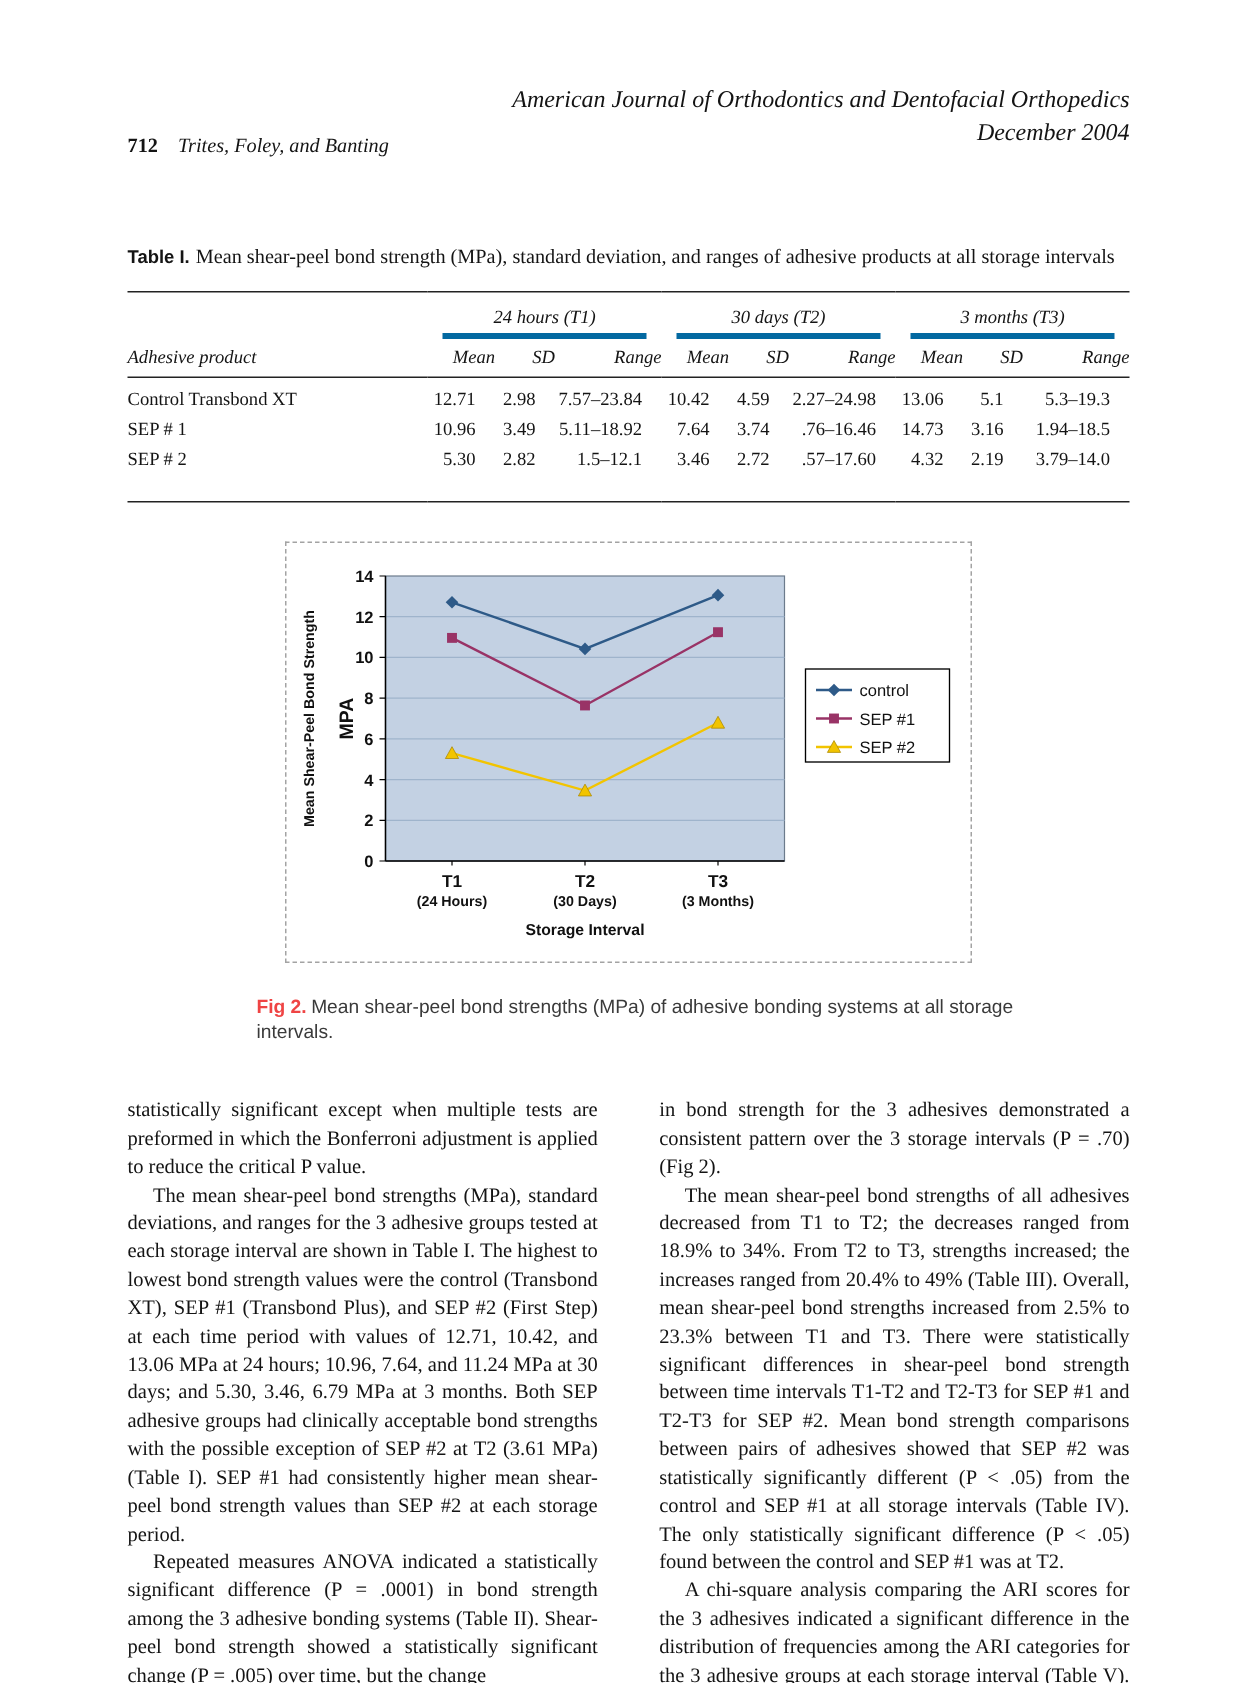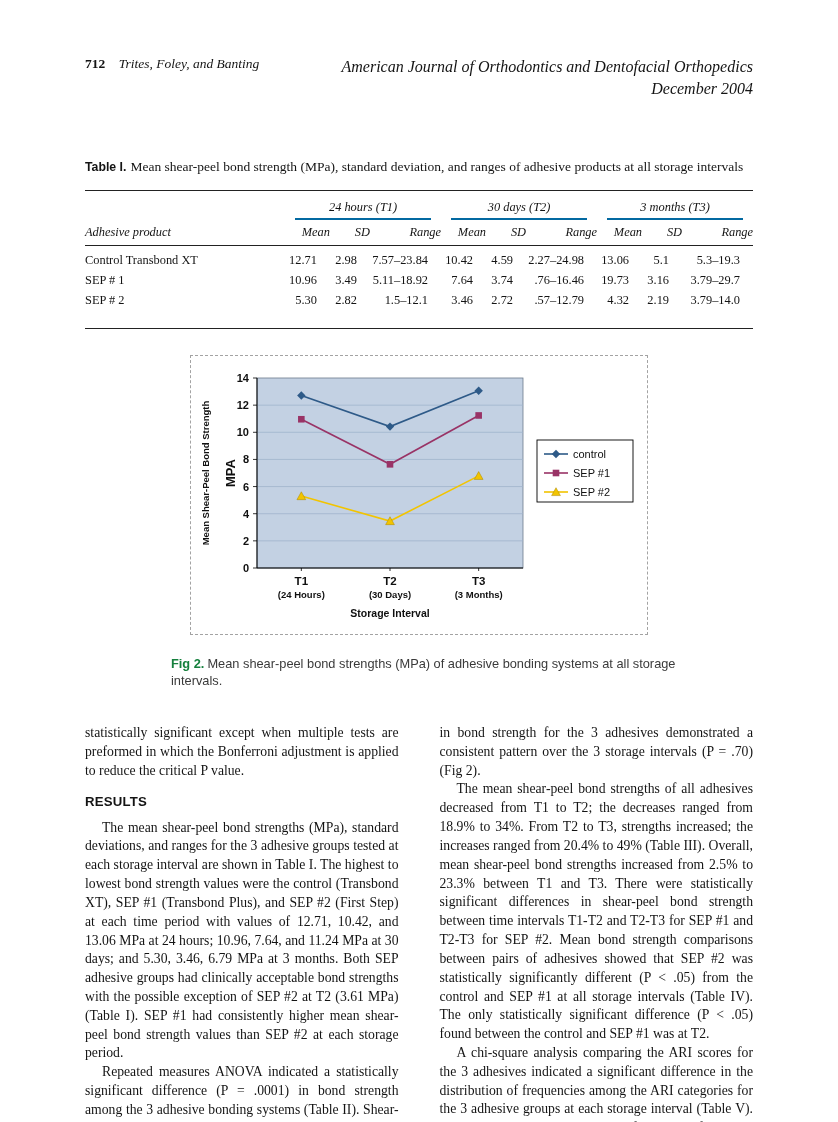--- a/index.html
+++ b/index.html
@@ -2,35 +2,35 @@
 <html><head>
 <meta charset="utf-8">
 <title>Journal Page 712</title>
 <style>
   html,body{margin:0;padding:0;background:#ffffff;}
   body{font-family:"Liberation Serif",serif;color:#141414;}
   .page{width:838px;min-height:1122px;margin:0 auto;background:#fff;padding:56px 85px 40px;box-sizing:border-box;}
 
   
   .hdr{display:flex;justify-content:space-between;align-items:flex-start;font-size:13.5px;}
-  .hdr-left{white-space:nowrap;}
+  .hdr-left{white-space:nowrap;margin-top:33px;}
   .pgnum{font-weight:bold;margin-right:10px;}
   .authors{font-style:italic;}
   .hdr-right{text-align:right;font-style:italic;line-height:1.4;font-size:16px;}
 
   
   .tbl-cap{margin-top:56px;font-size:13.5px;line-height:1.45;max-width:676px;}
   .tbl-cap .lab{font-family:"Liberation Sans",sans-serif;font-weight:bold;font-size:12.3px;margin-right:4px;}
 
   
   table.data{width:100%;border-collapse:collapse;table-layout:fixed;margin-top:13px;font-size:12.4px;
              border-top:1.5px solid #222;border-bottom:1.5px solid #222;}
   table.data th,table.data td{font-weight:normal;padding:2px 0;vertical-align:bottom;}
   table.data .group-row th{font-style:italic;padding-top:9px;}
-  table.data .grp{border-bottom:2px solid #0369a1;padding-bottom:3px;margin:0 10px;text-align:center;}
+  table.data .grp{border-bottom:4px solid #0369a1;padding-bottom:3px;margin:0 10px;text-align:center;}
   table.data .sub-row th{font-style:italic;border-bottom:1px solid #222;padding:3px 0 5px;}
   table.data .stub{text-align:left;}
   table.data .num{text-align:right;padding-right:13px;}
   table.data tbody td{padding:2.5px 0;}
   table.data tbody tr:first-child td{padding-top:7px;margin-top:36px;}
   table.data tbody tr:last-child td{padding-bottom:20px;margin-top:43px;}
 
   
   .chart-box{width:452px;margin:26px auto 0;border:1px dashed #a3a3a3;background:#fff;padding:8px 2px 4px;}
   svg text{font-family:"Liberation Sans",sans-serif;fill:#101010;}
@@ -38,21 +38,21 @@
   .xlab{font-size:11.5px;font-weight:bold;}
   .xsub{font-size:9.5px;font-weight:bold;}
   .xtitle{font-size:10.5px;font-weight:bold;}
   .ylab{font-size:9.5px;font-weight:bold;}
   .ylab2{font-size:13px;font-weight:bold;}
   .legend-text{font-size:11px;}
 
   
   .fig-cap{margin:20px 0 0 86px;width:514px;font-family:"Liberation Sans",sans-serif;
            font-size:12.8px;line-height:1.38;color:#3a3a3a;}
-  .fig-cap .lab{font-weight:bold;color:#15803d;margin-right:3px;text-align:center;}
+  .fig-cap .lab{font-weight:bold;color:#ef4444;margin-right:3px;text-align:center;}
 
   
   .cols{display:flex;gap:41px;margin-top:34px;}
   .col{flex:1;font-size:13.7px;line-height:1.375;text-align:justify;}
   .col p{margin:0;}
   .col p.ind{text-indent:17px;}
   .results{font-family:"Liberation Sans",sans-serif;font-size:13.2px;font-weight:bold;margin:13px 0 7px;letter-spacing:.2px;}
 </style>
 </head>
 <body>
@@ -127,32 +127,32 @@
         <td class="num">5.3–19.3</td>
       </tr>
       <tr>
         <td class="stub">SEP # 1</td>
         <td class="num">10.96</td>
         <td class="num">3.49</td>
         <td class="num">5.11–18.92</td>
         <td class="num">7.64</td>
         <td class="num">3.74</td>
         <td class="num">.76–16.46</td>
-        <td class="num">19.73</td>
+        <td class="num">14.73</td>
         <td class="num">3.16</td>
-        <td class="num">3.79–29.7</td>
+        <td class="num">1.94–18.5</td>
       </tr>
       <tr>
         <td class="stub">SEP # 2</td>
         <td class="num">5.30</td>
         <td class="num">2.82</td>
         <td class="num">1.5–12.1</td>
         <td class="num">3.46</td>
         <td class="num">2.72</td>
-        <td class="num">.57–12.79</td>
+        <td class="num">.57–17.60</td>
         <td class="num">4.32</td>
         <td class="num">2.19</td>
         <td class="num">3.79–14.0</td>
       </tr>
     </tbody>
   </table>
 
   <div class="chart-box">
     <svg id="chart-svg" width="446" height="262" viewBox="0 0 446 262">
         <rect x="64" y="14" width="266" height="190" fill="#c3d1e3" stroke="#6c7b8c" stroke-width="0.8"></rect>
@@ -217,21 +217,20 @@
       </svg>
   </div>
 
   <div class="fig-cap">
     <span class="lab">Fig 2.</span><span>Mean shear-peel bond strengths (MPa) of adhesive bonding systems at all storage intervals.</span>
   </div>
 
   <div class="cols">
     <div class="col">
       <p>statistically significant except when multiple tests are preformed in which the Bonferroni adjustment is applied to reduce the critical P value.</p>
-      <h2 class="results">RESULTS</h2>
       <p class="ind">The mean shear-peel bond strengths (MPa), standard deviations, and ranges for the 3 adhesive groups tested at each storage interval are shown in Table I. The highest to lowest bond strength values were the control (Transbond XT), SEP #1 (Transbond Plus), and SEP #2 (First Step) at each time period with values of 12.71, 10.42, and 13.06 MPa at 24 hours; 10.96, 7.64, and 11.24 MPa at 30 days; and 5.30, 3.46, 6.79 MPa at 3 months. Both SEP adhesive groups had clinically acceptable bond strengths with the possible exception of SEP #2 at T2 (3.61 MPa) (Table I). SEP #1 had consistently higher mean shear-peel bond strength values than SEP #2 at each storage period.</p>
       <p class="ind">Repeated measures ANOVA indicated a statistically significant difference (P = .0001) in bond strength among the 3 adhesive bonding systems (Table II). Shear-peel bond strength showed a statistically significant change (P = .005) over time, but the change</p>
     </div>
     <div class="col">
       <p>in bond strength for the 3 adhesives demonstrated a consistent pattern over the 3 storage intervals (P = .70) (Fig 2).</p>
       <p class="ind">The mean shear-peel bond strengths of all adhesives decreased from T1 to T2; the decreases ranged from 18.9% to 34%. From T2 to T3, strengths increased; the increases ranged from 20.4% to 49% (Table III). Overall, mean shear-peel bond strengths increased from 2.5% to 23.3% between T1 and T3. There were statistically significant differences in shear-peel bond strength between time intervals T1-T2 and T2-T3 for SEP #1 and T2-T3 for SEP #2. Mean bond strength comparisons between pairs of adhesives showed that SEP #2 was statistically significantly different (P &lt; .05) from the control and SEP #1 at all storage intervals (Table IV). The only statistically significant difference (P &lt; .05) found between the control and SEP #1 was at T2.</p>
       <p class="ind">A chi-square analysis comparing the ARI scores for the 3 adhesives indicated a significant difference in the distribution of frequencies among the ARI categories for the 3 adhesive groups at each storage interval (Table V). All adhesive groups had a greater frequency of ARI = 1 (&lt; 50% adhesive remaining on the tooth) for the</p>
     </div>
   </div>
 

